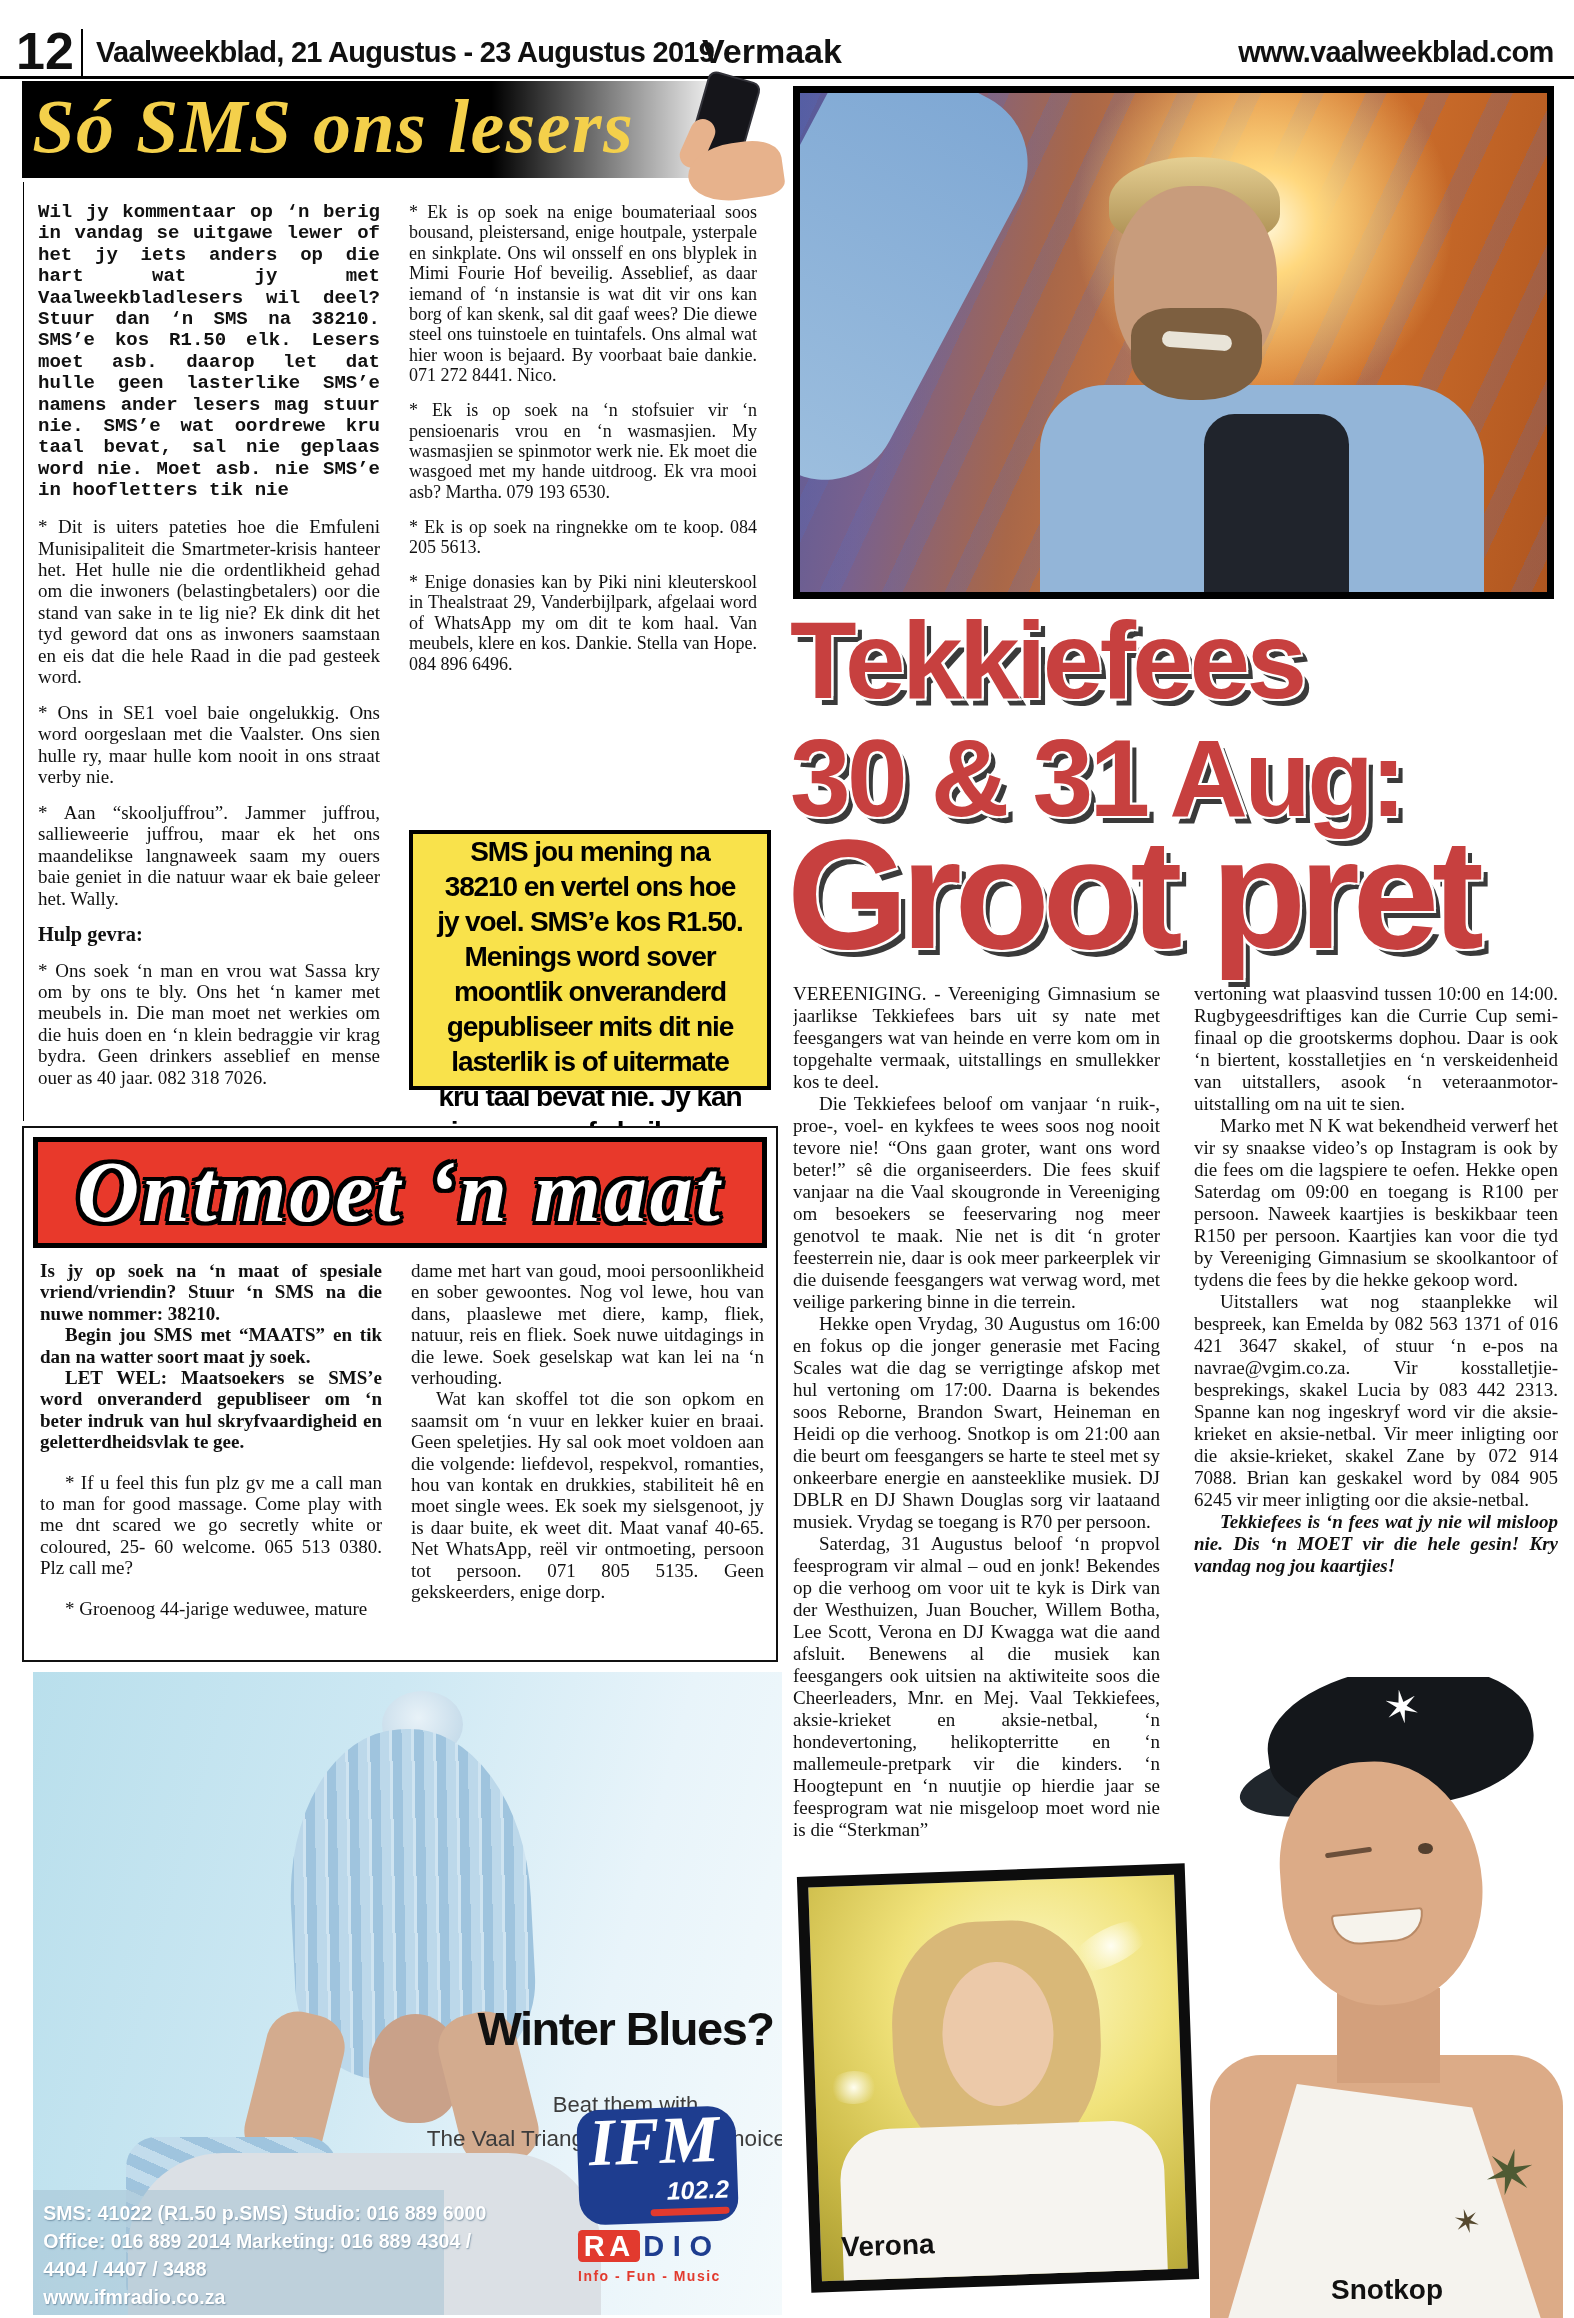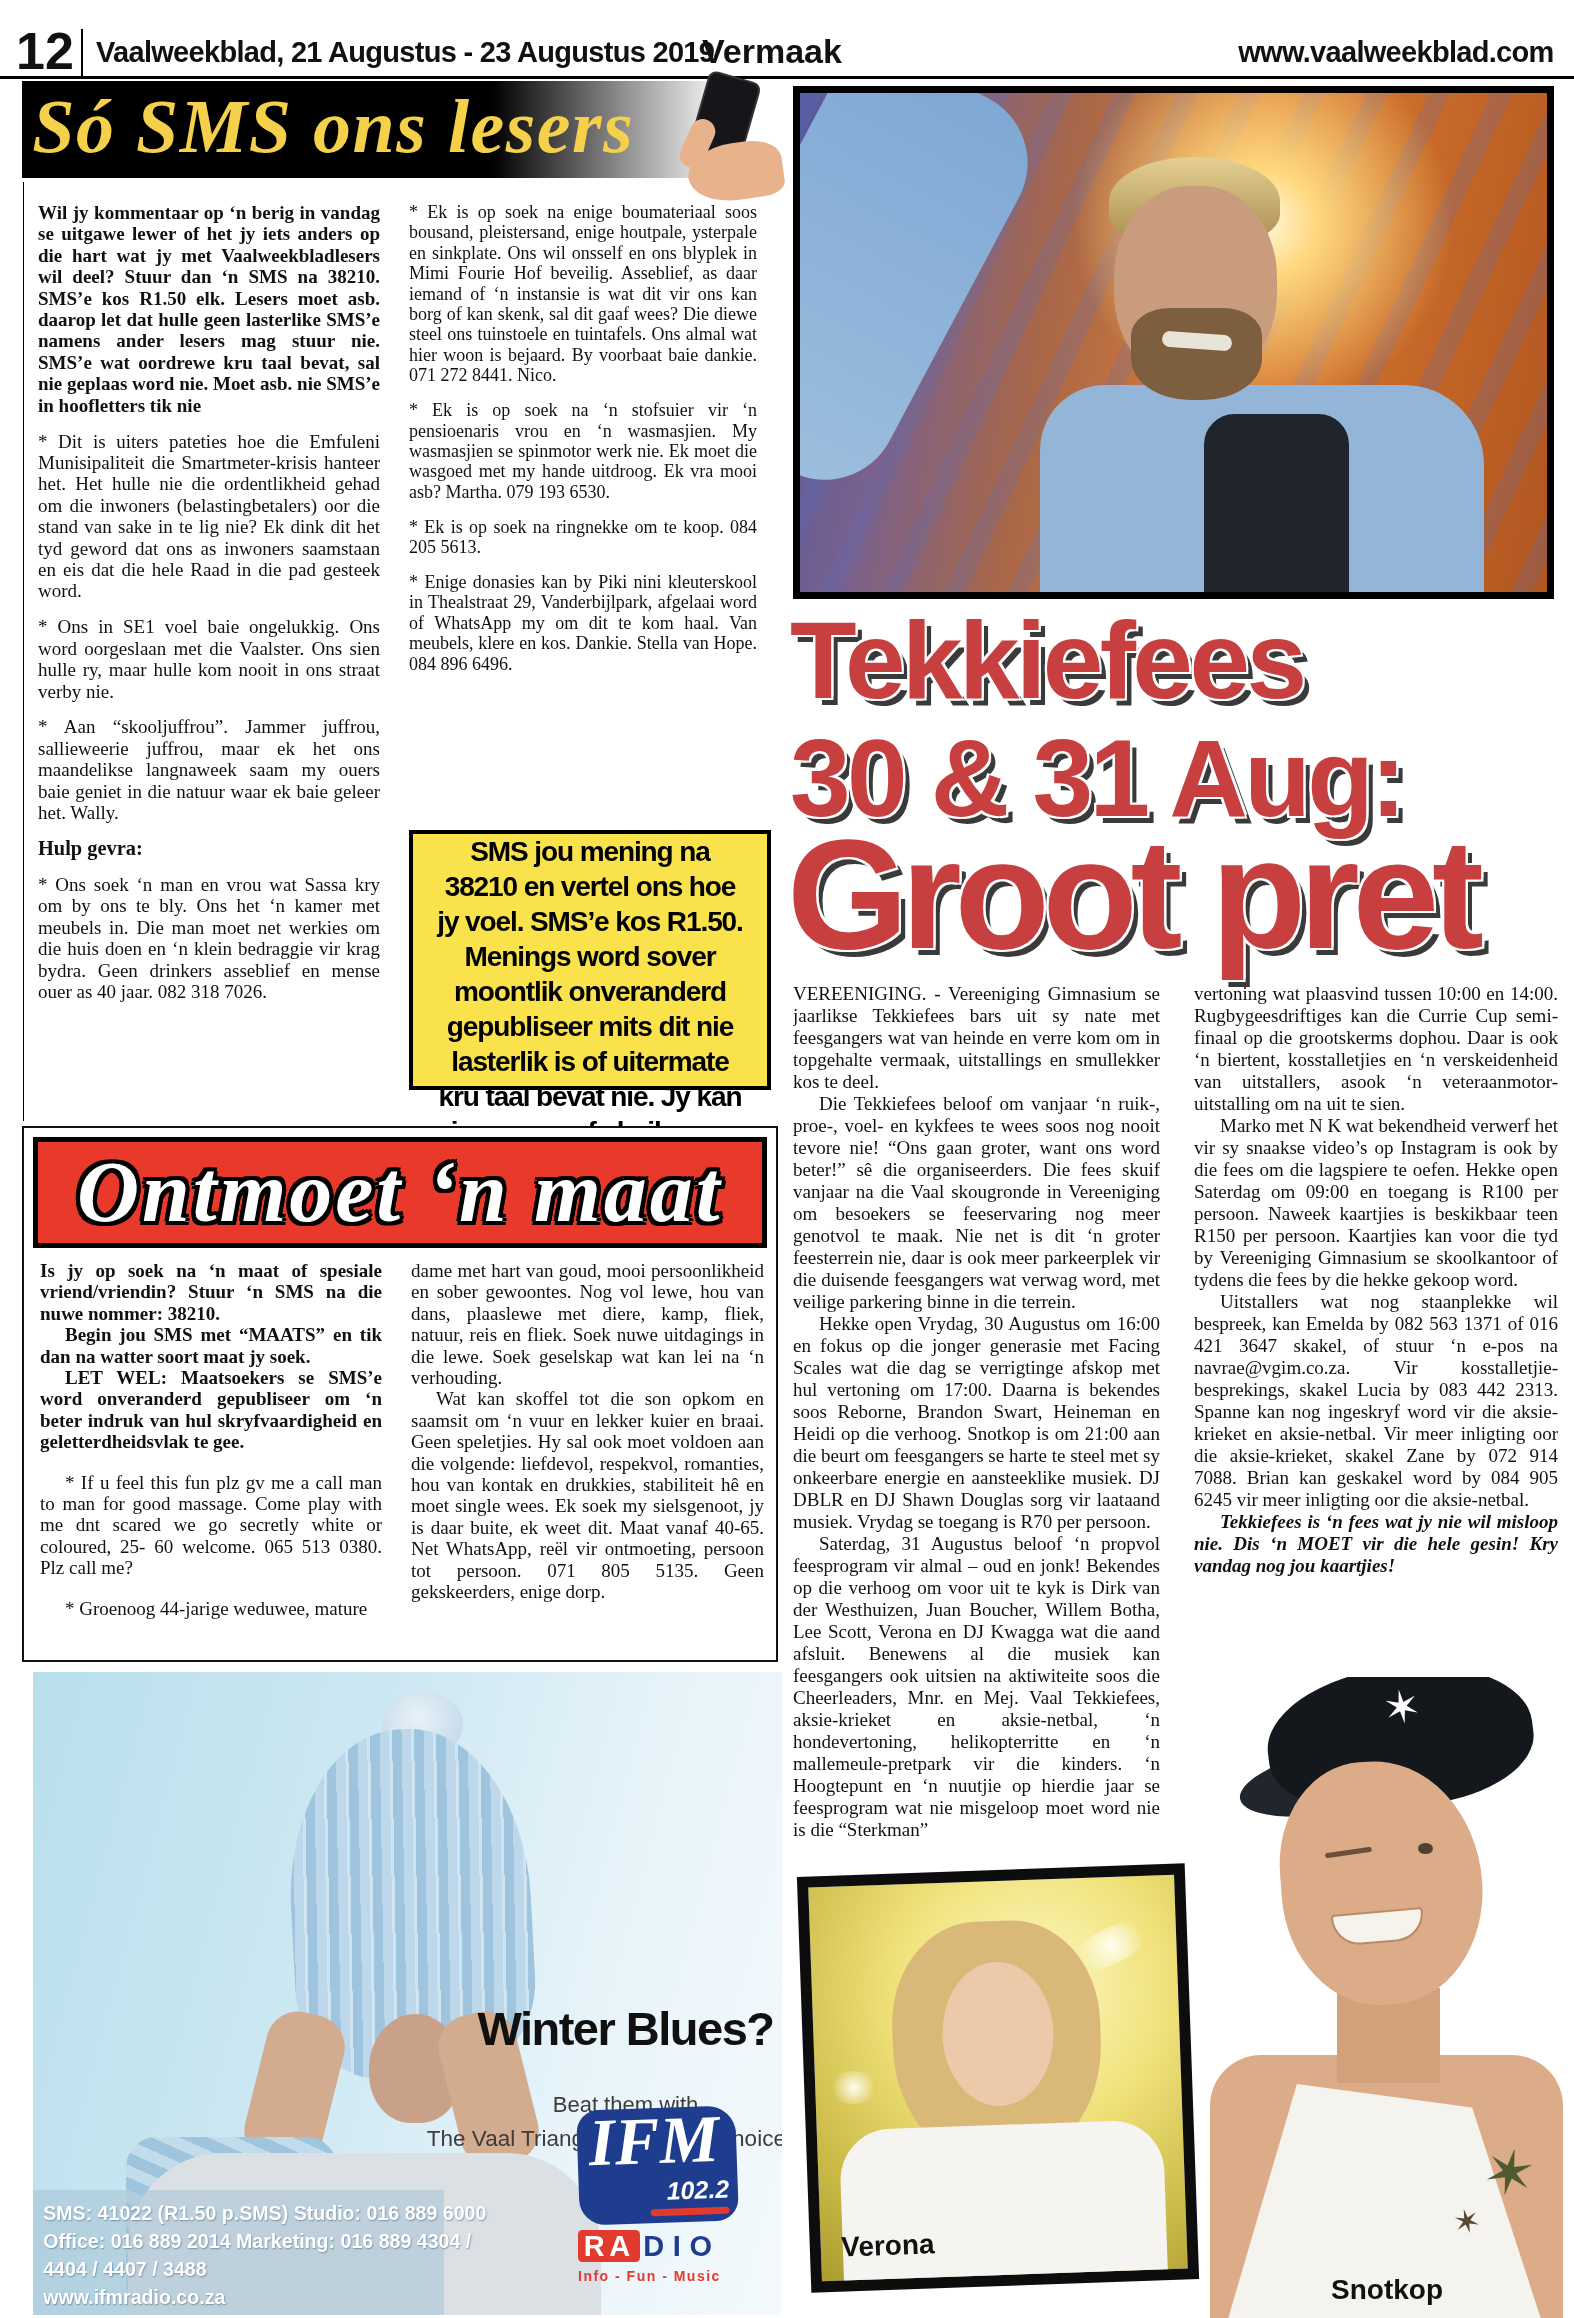--- a/index.html
+++ b/index.html
@@ -26,21 +26,21 @@
       border:2.2px solid #33333a;border-radius:8.7px;transform:rotate(16deg);}
   .phone-dot{position:absolute;left:23px;bottom:4.4px;width:8.7px;height:8.7px;border-radius:50%;background:#555;}
   .hand{position:absolute;right:-2.9px;bottom:-1.5px;width:95px;height:57px;background:#e7b28c;
       border-radius:55% 40% 25% 55%;transform:rotate(-8deg);}
   .thumb{position:absolute;right:70px;bottom:29px;width:25px;height:51px;background:#e7b28c;border-radius:13px;transform:rotate(24deg);}
   .left-rule{left:22.5px;top:182px;width:1.5px;height:939px;background:#000;}
 
   
   .sms-col{position:absolute;text-align:justify;font-size:19px;line-height:21.4px;overflow:hidden;}
   .sms-col p{margin:0 0 14.5px 0;}
-  .lead{font-weight:bold;}
+  .lead{font-weight:bold;font-family:Liberation Mono, monospace;}
   #sms-col1{left:38px;top:202px;width:342px;height:913px;}
   #sms-col2{left:409px;top:202px;width:348px;height:624px;font-size:18px;line-height:20.4px;}
   .help-h{font-weight:bold;font-size:20.4px;}
 
   .notice-box{left:409px;top:830px;width:362px;height:260px;background:#f9e24b;border:4.4px solid #000;
       display:flex;justify-content:center;}
   .notice-text{font-family:"Liberation Sans",sans-serif;font-weight:bold;font-size:28px;line-height:35px;
       text-align:center;letter-spacing:-1.1px;padding:0 19px;color:#000;}
 
   

